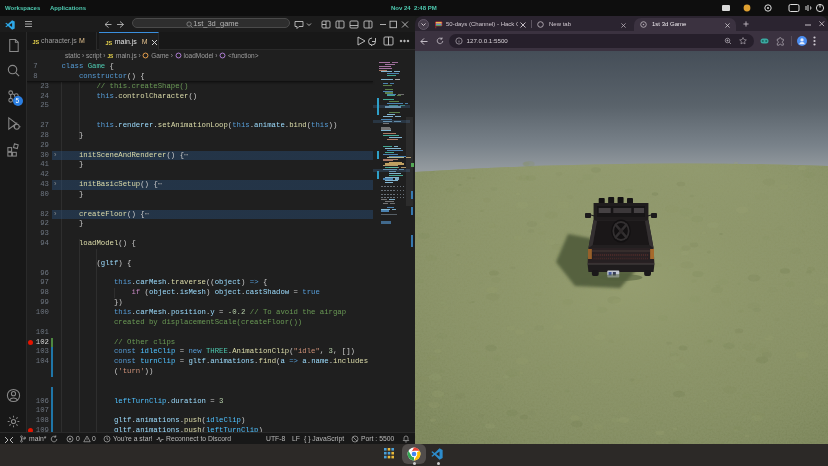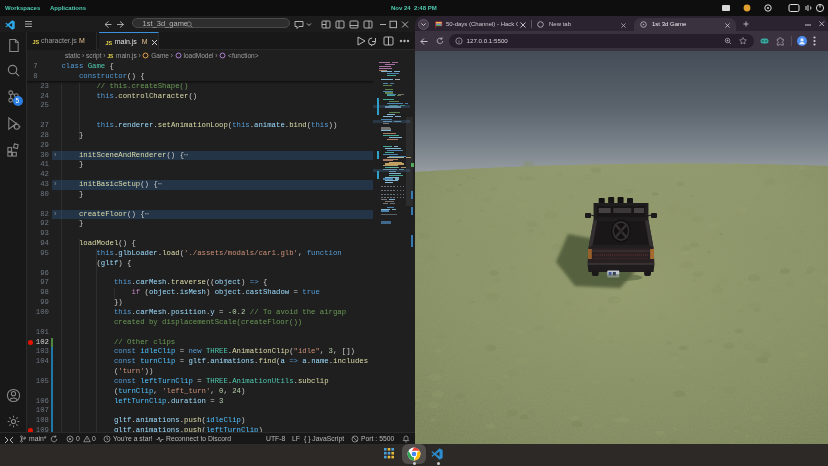--- a/index.html
+++ b/index.html
@@ -7,21 +7,21 @@
 i { font-style:normal; }
 b { font-weight:normal; }
 
 
 #topbar { position:absolute; left:0; top:0; width:828px; height:16px; background:#0e0e0e; color:#e6e6e6; }
 #topbar .t { position:absolute; top:4.5px; font-size:6px; font-weight:bold; }
 
 
 #vsc { position:absolute; left:0; top:16px; width:415px; height:428px; background:#1f1f1f; }
 #vtitle { position:absolute; left:0; top:0; width:415px; height:16px; background:#1c1c1c; }
-#vsearch { position:absolute; left:131.6px; top:1.6px; width:158.8px; height:10.4px; background:#2e2e2e; border:1px solid #4a4a4a; border-radius:5px; color:#b4b4b4; font-size:7.5px; text-align:left; line-height:9px; }
+#vsearch { position:absolute; left:131.6px; top:1.6px; width:158.8px; height:10.4px; background:#2e2e2e; border:1px solid #4a4a4a; border-radius:5px; color:#b4b4b4; font-size:7.5px; text-align:center; line-height:9px; }
 #vtabs { position:absolute; left:27px; top:16px; width:388px; height:18px; background:#181818; border-bottom:1px solid #2a2a2a; }
 .tab { position:absolute; top:0; height:18px; font-size:7px; }
 #vbread { position:absolute; left:27px; top:34px; width:388px; height:10px; background:#1f1f1f; color:#9e9e9e; font-size:6.5px; }
 #vact { position:absolute; left:0; top:16px; width:27px; height:400px; background:#181818; border-right:1px solid #2a2a2a; }
 #vstatus { position:absolute; left:0; top:416px; width:415px; height:12px; background:#181818; border-top:1px solid #2a2a2a; color:#b9b9b9; font-size:6.8px; }
 #vstatus span { position:absolute; top:2.4px; white-space:nowrap; }
 
 
 #ed { position:absolute; left:27px; top:44px; width:388px; height:372px; background:#1f1f1f; overflow:hidden; }
 .row { position:absolute; left:-27px; width:415px; height:9.84px; font-family:"Liberation Mono",monospace; font-size:7.3px; line-height:9.84px; white-space:pre; }
@@ -233,35 +233,33 @@
 <div class="row" style="top:80.72px"><b class="ln">29</b><span class="code"></span></div>
 <div class="row hl" style="top:90.56px"><b class="ln">30</b><b class="fa">›</b><span class="code"><i class="p">    </i><i class="f">initSceneAndRenderer</i><i class="b2">()</i><i class="p"> </i><i class="b2">{</i><i class="fold">⋯</i></span></div>
 <div class="row" style="top:100.40px"><b class="ln">41</b><span class="code"><i class="p">    </i><i class="b2">}</i></span></div>
 <div class="row" style="top:110.24px"><b class="ln">42</b><span class="code"></span></div>
 <div class="row hl" style="top:120.08px"><b class="ln">43</b><b class="fa">›</b><span class="code"><i class="p">    </i><i class="f">initBasicSetup</i><i class="b2">()</i><i class="p"> </i><i class="b2">{</i><i class="fold">⋯</i></span></div>
 <div class="row" style="top:129.92px"><b class="ln">80</b><span class="code"><i class="p">    </i><i class="b2">}</i></span></div>
 <div class="row hl" style="top:149.60px"><b class="ln">82</b><b class="fa">›</b><span class="code"><i class="p">    </i><i class="f">createFloor</i><i class="b2">()</i><i class="p"> </i><i class="b2">{</i><i class="fold">⋯</i></span></div>
 <div class="row" style="top:159.44px"><b class="ln">92</b><span class="code"><i class="p">    </i><i class="b2">}</i></span></div>
 <div class="row" style="top:169.28px"><b class="ln">93</b><span class="code"></span></div>
 <div class="row" style="top:179.12px"><b class="ln">94</b><span class="code"><i class="p">    </i><i class="f">loadModel</i><i class="b2">()</i><i class="p"> </i><i class="b2">{</i></span></div>
-<div class="row" style="top:188.96px"><b class="ln">95</b><span class="code"><i class="p">        </i><i class="k">this</i><i class="p">.</i><i class="v">glbLoader</i><i class="p">.</i><i class="f">load</i><i class="b3">(</i><i class="s">'./assets/modals/car1.glb'</i><i class="p">, </i><i class="k">function</i></span></div>
 <div class="row" style="top:198.80px"><b class="ln"></b><span class="code"><i class="p">        </i><i class="b1">(</i><i class="v">gltf</i><i class="b1">)</i><i class="p"> </i><i class="b1">{</i></span></div>
 <div class="row" style="top:208.64px"><b class="ln">96</b></div>
 <div class="row" style="top:218.48px"><b class="ln">97</b><span class="code"><i class="p">            </i><i class="k">this</i><i class="p">.</i><i class="v">carMesh</i><i class="p">.</i><i class="f">traverse</i><i class="b2">(</i><i class="b3">(</i><i class="v">object</i><i class="b3">)</i><i class="p"> </i><i class="k">=&gt;</i><i class="p"> </i><i class="b3">{</i></span></div>
 <div class="row" style="top:228.32px"><b class="ln">98</b><span class="code"><i class="p">                </i><i class="kc">if</i><i class="p"> </i><i class="b1">(</i><i class="v">object</i><i class="p">.</i><i class="v">isMesh</i><i class="b1">)</i><i class="p"> </i><i class="v">object</i><i class="p">.</i><i class="v">castShadow</i><i class="p"> = </i><i class="k">true</i></span></div>
 <div class="row" style="top:238.16px"><b class="ln">99</b><span class="code"><i class="p">            </i><i class="b3">}</i><i class="b2">)</i></span></div>
 <div class="row" style="top:248.00px"><b class="ln">100</b><span class="code"><i class="p">            </i><i class="k">this</i><i class="p">.</i><i class="v">carMesh</i><i class="p">.</i><i class="v">position</i><i class="p">.</i><i class="v">y</i><i class="p"> = </i><i class="n">-0.2</i><i class="p"> </i><i class="c">// To avoid the airgap</i></span></div>
 <div class="row" style="top:257.84px"><b class="ln"></b><span class="code"><i class="p">            </i><i class="c">created by displacementScale(createFloor())</i></span></div>
 <div class="row" style="top:267.68px"><b class="ln">101</b><span class="code"></span></div>
 <div class="row" style="top:277.52px"><b class="bp"></b><b class="ln lncur">102</b><b class="git" style="background:#4e8840"></b><span class="code"><i class="p">            </i><i class="c">// Other clips</i></span></div>
 <div class="row" style="top:287.36px"><b class="ln">103</b><b class="git" style="background:#1f76a8"></b><span class="code"><i class="p">            </i><i class="k">const</i><i class="p"> </i><i class="cv">idleClip</i><i class="p"> = </i><i class="k">new</i><i class="p"> </i><i class="t">THREE</i><i class="p">.</i><i class="f">AnimationClip</i><i class="b1">(</i><i class="s">"idle"</i><i class="p">, </i><i class="n">3</i><i class="p">, </i><i class="b2">[]</i><i class="b1">)</i></span></div>
 <div class="row" style="top:297.20px"><b class="ln">104</b><b class="git" style="background:#1f76a8"></b><span class="code"><i class="p">            </i><i class="k">const</i><i class="p"> </i><i class="cv">turnClip</i><i class="p"> = </i><i class="v">gltf</i><i class="p">.</i><i class="v">animations</i><i class="p">.</i><i class="f">find</i><i class="b1">(</i><i class="v">a</i><i class="p"> </i><i class="k">=&gt;</i><i class="p"> </i><i class="v">a</i><i class="p">.</i><i class="v">name</i><i class="p">.</i><i class="f">includes</i></span></div>
 <div class="row" style="top:307.04px"><b class="ln"></b><b class="git" style="background:#1f76a8"></b><span class="code"><i class="p">            </i><i class="b2">(</i><i class="s">'turn'</i><i class="b2">)</i><i class="b1">)</i></span></div>
-<div class="row" style="top:316.88px"><b class="ln">105</b><b class="git" style="background:#1f76a8"></b><span class="code"><i class="p">            </i><i class="k">const</i><i class="p"> </i><i class="cv">leftTurnClip</i><i class="p"> = </i><i class="t">THREE</i><i class="p">.</i><i class="t">AnimationUtils</i><i class="p">.</i><i class="f">subclip</i></span></div>
-<div class="row" style="top:326.72px"><b class="ln"></b><b class="git" style="background:#1f76a8"></b><span class="code"><i class="p">            </i><i class="b1">(</i><i class="cv">turnClip</i><i class="p">, </i><i class="s">'left_turn'</i><i class="p">, </i><i class="n">0</i><i class="p">, </i><i class="n">24</i><i class="b1">)</i></span></div>
+<div class="row" style="top:326.72px"><b class="ln"></b><b class="git" style="background:#1f76a8"></b></div>
 <div class="row" style="top:336.56px"><b class="ln">106</b><b class="git" style="background:#1f76a8"></b><span class="code"><i class="p">            </i><i class="cv">leftTurnClip</i><i class="p">.</i><i class="v">duration</i><i class="p"> = </i><i class="n">3</i></span></div>
 <div class="row" style="top:346.40px"><b class="ln">107</b><b class="git" style="background:#1f76a8"></b><span class="code"></span></div>
 <div class="row" style="top:356.24px"><b class="ln">108</b><b class="git" style="background:#1f76a8"></b><span class="code"><i class="p">            </i><i class="v">gltf</i><i class="p">.</i><i class="v">animations</i><i class="p">.</i><i class="f">push</i><i class="b1">(</i><i class="cv">idleClip</i><i class="b1">)</i></span></div>
 <div class="row" style="top:366.08px"><b class="bp"></b><b class="ln">109</b><b class="git" style="background:#1f76a8"></b><span class="code"><i class="p">            </i><i class="v">gltf</i><i class="p">.</i><i class="v">animations</i><i class="p">.</i><i class="f">push</i><i class="b1">(</i><i class="cv">leftTurnClip</i><i class="b1">)</i></span></div>
     <svg class="abs" style="left:346px;top:0" width="42" height="372" viewBox="373 55 42 372" shape-rendering="crispEdges">
         <rect x="379" y="57.0" width="11.2" height="1.1" fill="#c586c0" opacity="0.8"></rect>
         <rect x="392.2" y="57.0" width="5.7" height="1.1" fill="#c586c0" opacity="0.75"></rect>
         <rect x="385" y="58.9" width="9.7" height="1.1" fill="#c586c0" opacity="0.8"></rect>
         <rect x="379" y="60.8" width="12.4" height="1.1" fill="#c586c0" opacity="0.8"></rect>
         <rect x="379" y="62.7" width="13.0" height="1.1" fill="#c586c0" opacity="0.8"></rect>

